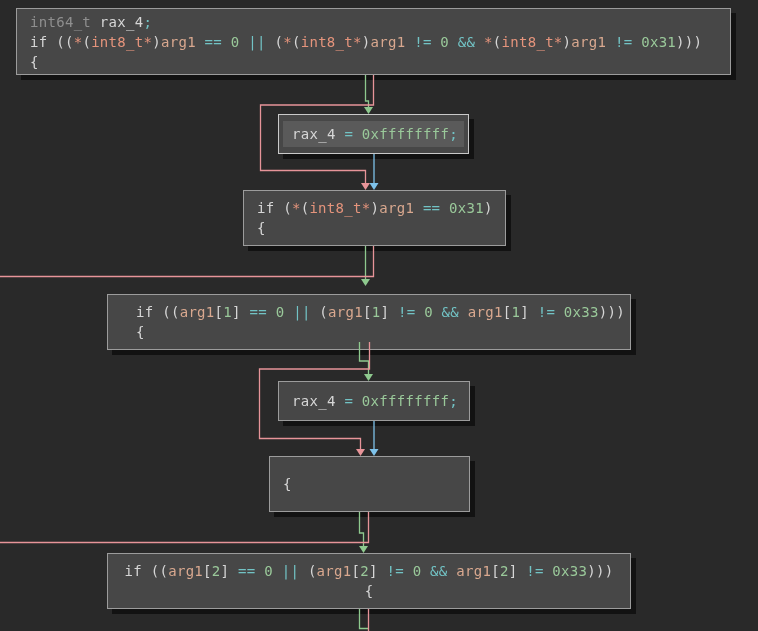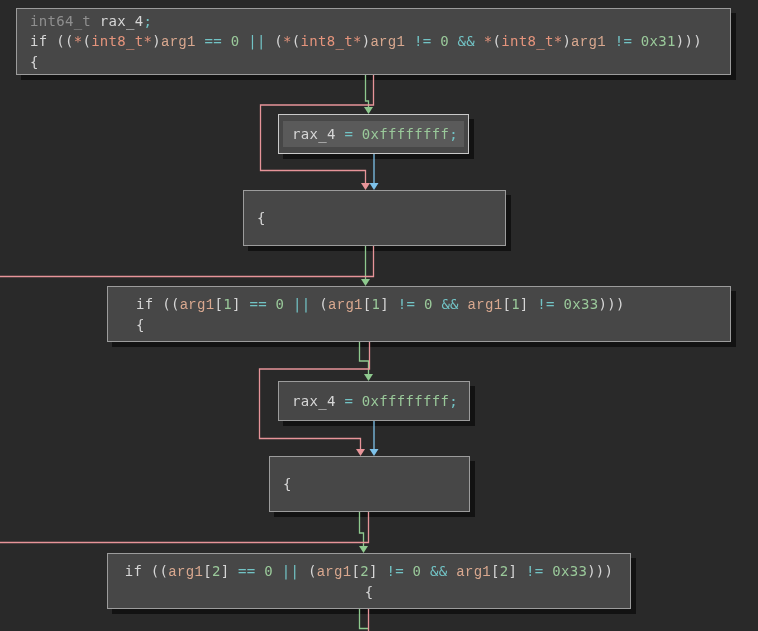--- a/index.html
+++ b/index.html
@@ -19,42 +19,43 @@
     font-size:14px;letter-spacing:0.3px;line-height:20px;
     color:var(--token-default,#d6d6d6);
     cursor:default;
   }
   .block.selected{border-color:var(--selected-border,#c8c8c8);}
   .hl{position:absolute;left:4px;right:4px;top:6px;bottom:6px;background:var(--line-highlight,#5a5a5a);}
   .code-line{position:relative;white-space:pre;}
   .tok-t {color:var(--token-default,#d6d6d6);}
   .tok-g {color:var(--token-gray,#8f8f8f);}
   .tok-ty{color:var(--token-type,#e5947c);}
-  .tok-a {color:var(--token-arg,#d9a88f);font-family:Liberation Mono, monospace;}
+  .tok-a {color:var(--token-arg,#d9a88f);}
   .tok-n {color:var(--token-num,#9ac99a);}
   .tok-o {color:var(--token-op,#72c3c5);}
 </style>
 </head>
 <body>
 
 <div class="canvas">
   <div>
       <div class="block" style="left: 16px; top: 8px; width: 715px; height: 67px;">
         <div class="code-line"><span class="tok-g">int64_t</span><span class="tok-t"> rax_4</span><span class="tok-o">;</span></div>
         <div class="code-line"><span class="tok-t">if ((</span><span class="tok-ty">*</span><span class="tok-t">(</span><span class="tok-ty">int8_t*</span><span class="tok-t">)</span><span class="tok-a">arg1</span><span class="tok-o"> == </span><span class="tok-n">0</span><span class="tok-o"> || </span><span class="tok-t">(</span><span class="tok-ty">*</span><span class="tok-t">(</span><span class="tok-ty">int8_t*</span><span class="tok-t">)</span><span class="tok-a">arg1</span><span class="tok-o"> != </span><span class="tok-n">0</span><span class="tok-o"> &amp;&amp; </span><span class="tok-ty">*</span><span class="tok-t">(</span><span class="tok-ty">int8_t*</span><span class="tok-t">)</span><span class="tok-a">arg1</span><span class="tok-o"> != </span><span class="tok-n">0x31</span><span class="tok-t">)))</span></div>
         <div class="code-line"><span class="tok-t">{</span></div>
       </div>
       <div class="block selected" style="left: 278px; top: 114px; width: 191px; height: 40px;">
         <div class="hl"></div>
         <div class="code-line"><span class="tok-t">rax_4</span><span class="tok-o"> = </span><span class="tok-n">0xffffffff</span><span class="tok-o">;</span></div>
       </div>
       <div class="block" style="left: 243px; top: 190px; width: 263px; height: 56px;">
+        <div class="code-line"><span class="tok-t">if (</span><span class="tok-ty">*</span><span class="tok-t">(</span><span class="tok-ty">int8_t*</span><span class="tok-t">)</span><span class="tok-a">arg1</span><span class="tok-o"> == </span><span class="tok-n">0x31</span><span class="tok-t">)</span></div>
         <div class="code-line"><span class="tok-t">{</span></div>
       </div>
-      <div class="block" style="left: 107px; top: 286px; width: 624px; height: 56px; padding-left: 28px;">
+      <div class="block" style="left: 107px; top: 294px; width: 524px; height: 56px; padding-left: 28px;">
         <div class="code-line"><span class="tok-t">if ((</span><span class="tok-a">arg1</span><span class="tok-t">[</span><span class="tok-n">1</span><span class="tok-t">]</span><span class="tok-o"> == </span><span class="tok-n">0</span><span class="tok-o"> || </span><span class="tok-t">(</span><span class="tok-a">arg1</span><span class="tok-t">[</span><span class="tok-n">1</span><span class="tok-t">]</span><span class="tok-o"> != </span><span class="tok-n">0</span><span class="tok-o"> &amp;&amp; </span><span class="tok-a">arg1</span><span class="tok-t">[</span><span class="tok-n">1</span><span class="tok-t">]</span><span class="tok-o"> != </span><span class="tok-n">0x33</span><span class="tok-t">)))</span></div>
         <div class="code-line"><span class="tok-t">{</span></div>
       </div>
       <div class="block" style="left: 278px; top: 381px; width: 192px; height: 40px;">
         <div class="code-line"><span class="tok-t">rax_4</span><span class="tok-o"> = </span><span class="tok-n">0xffffffff</span><span class="tok-o">;</span></div>
       </div>
       <div class="block" style="left: 269px; top: 456px; width: 201px; height: 56px;">
         <div class="code-line"><span class="tok-t">{</span></div>
       </div>
       <div class="block" style="left: 107px; top: 553px; width: 524px; height: 56px; align-items: center;">

